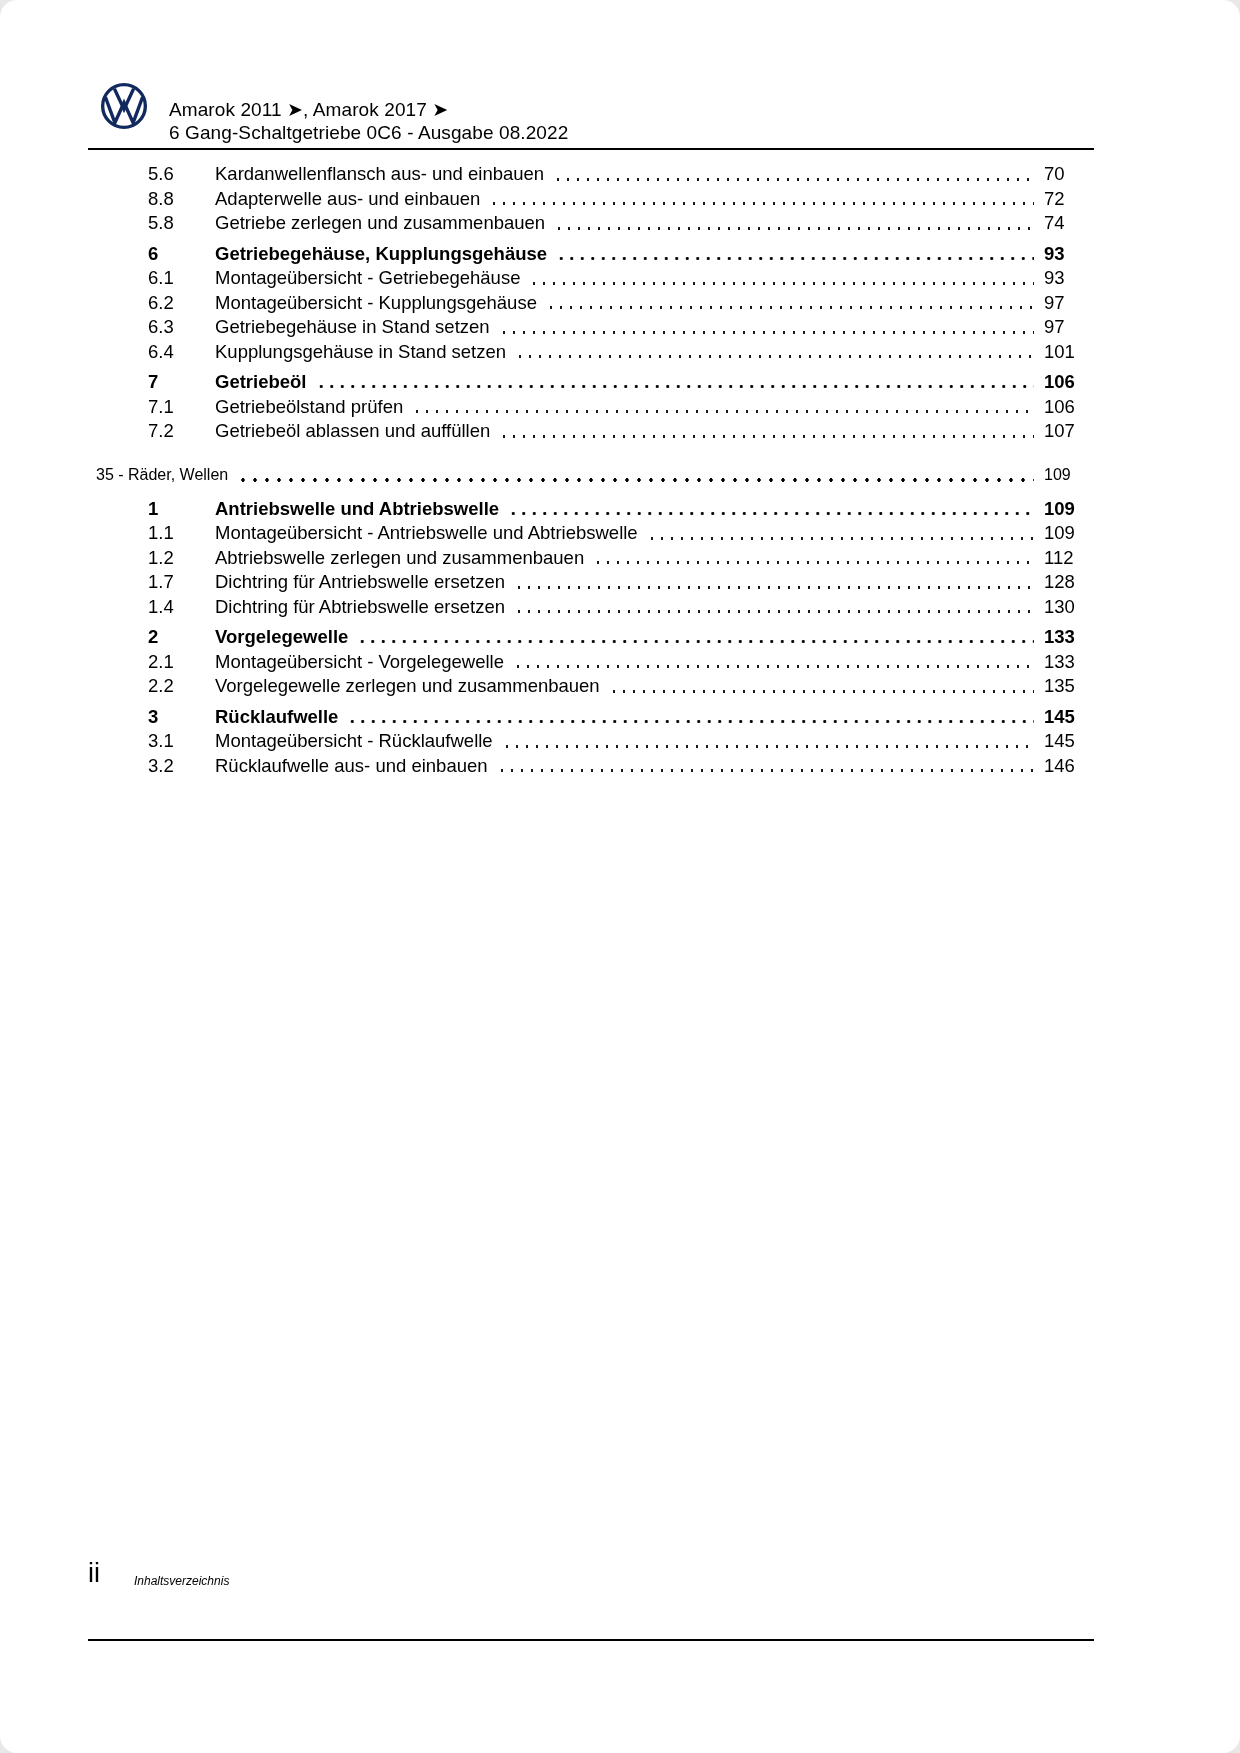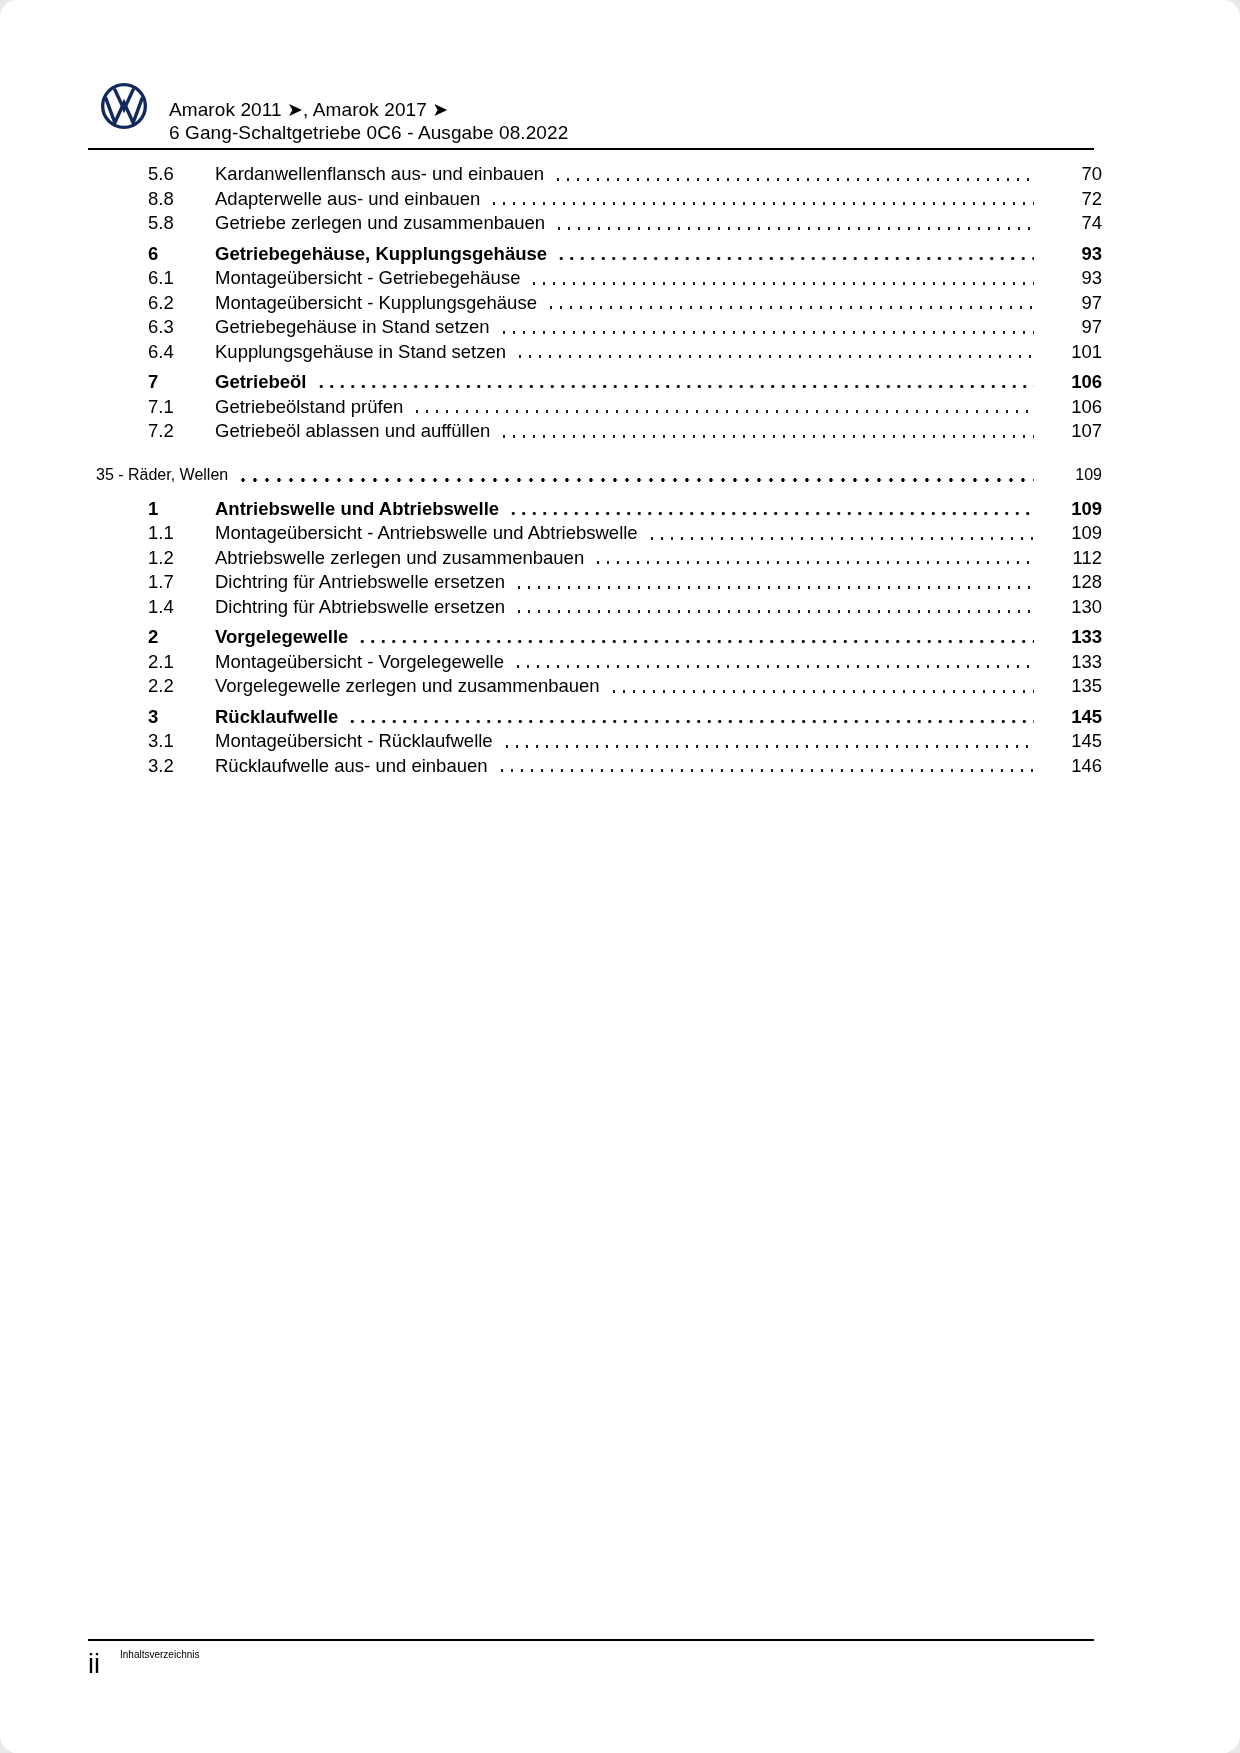--- a/index.html
+++ b/index.html
@@ -48,29 +48,29 @@
   .section .leader{
     background-image:radial-gradient(circle,#000 1.4px,transparent 1.7px);
     background-size:10.5px 3.4px;
     background-position:left top 15.3px;
   }
   .chapter .leader{
     background-image:radial-gradient(circle,#000 1.5px,transparent 1.8px);
     background-size:12px 3.8px;
     background-position:left top 19.5px;
   }
-  .pageno{flex:0 0 58px;text-align:right;}
+  .pageno{flex:0 0 58px;text-align:left;}
   
   .footer-rule{position:absolute;left:88px;top:1639px;width:1006px;height:2px;background:#000;}
   .footer{
-    position:absolute;left:88px;top:1649px;
-    display:flex;align-items:flex-start;gap:20px;
+    position:absolute;left:88px;top:1558px;
+    display:flex;align-items:flex-end;gap:34px;
   }
   .footer .folio{font-size:27px;line-height:30px;}
-  .footer .label{font-size:10px;}
+  .footer .label{font-size:12px;font-style:italic;}
 </style>
 </head>
 <body>
 
 <div class="page">
 
   <div class="logo">
     <svg viewBox="0 0 100 100" width="48" height="48" aria-hidden="true">
       <g fill="none" stroke="#11295e" stroke-width="7" stroke-linejoin="miter" stroke-miterlimit="6">
         <circle cx="50" cy="50" r="44.5"></circle>

